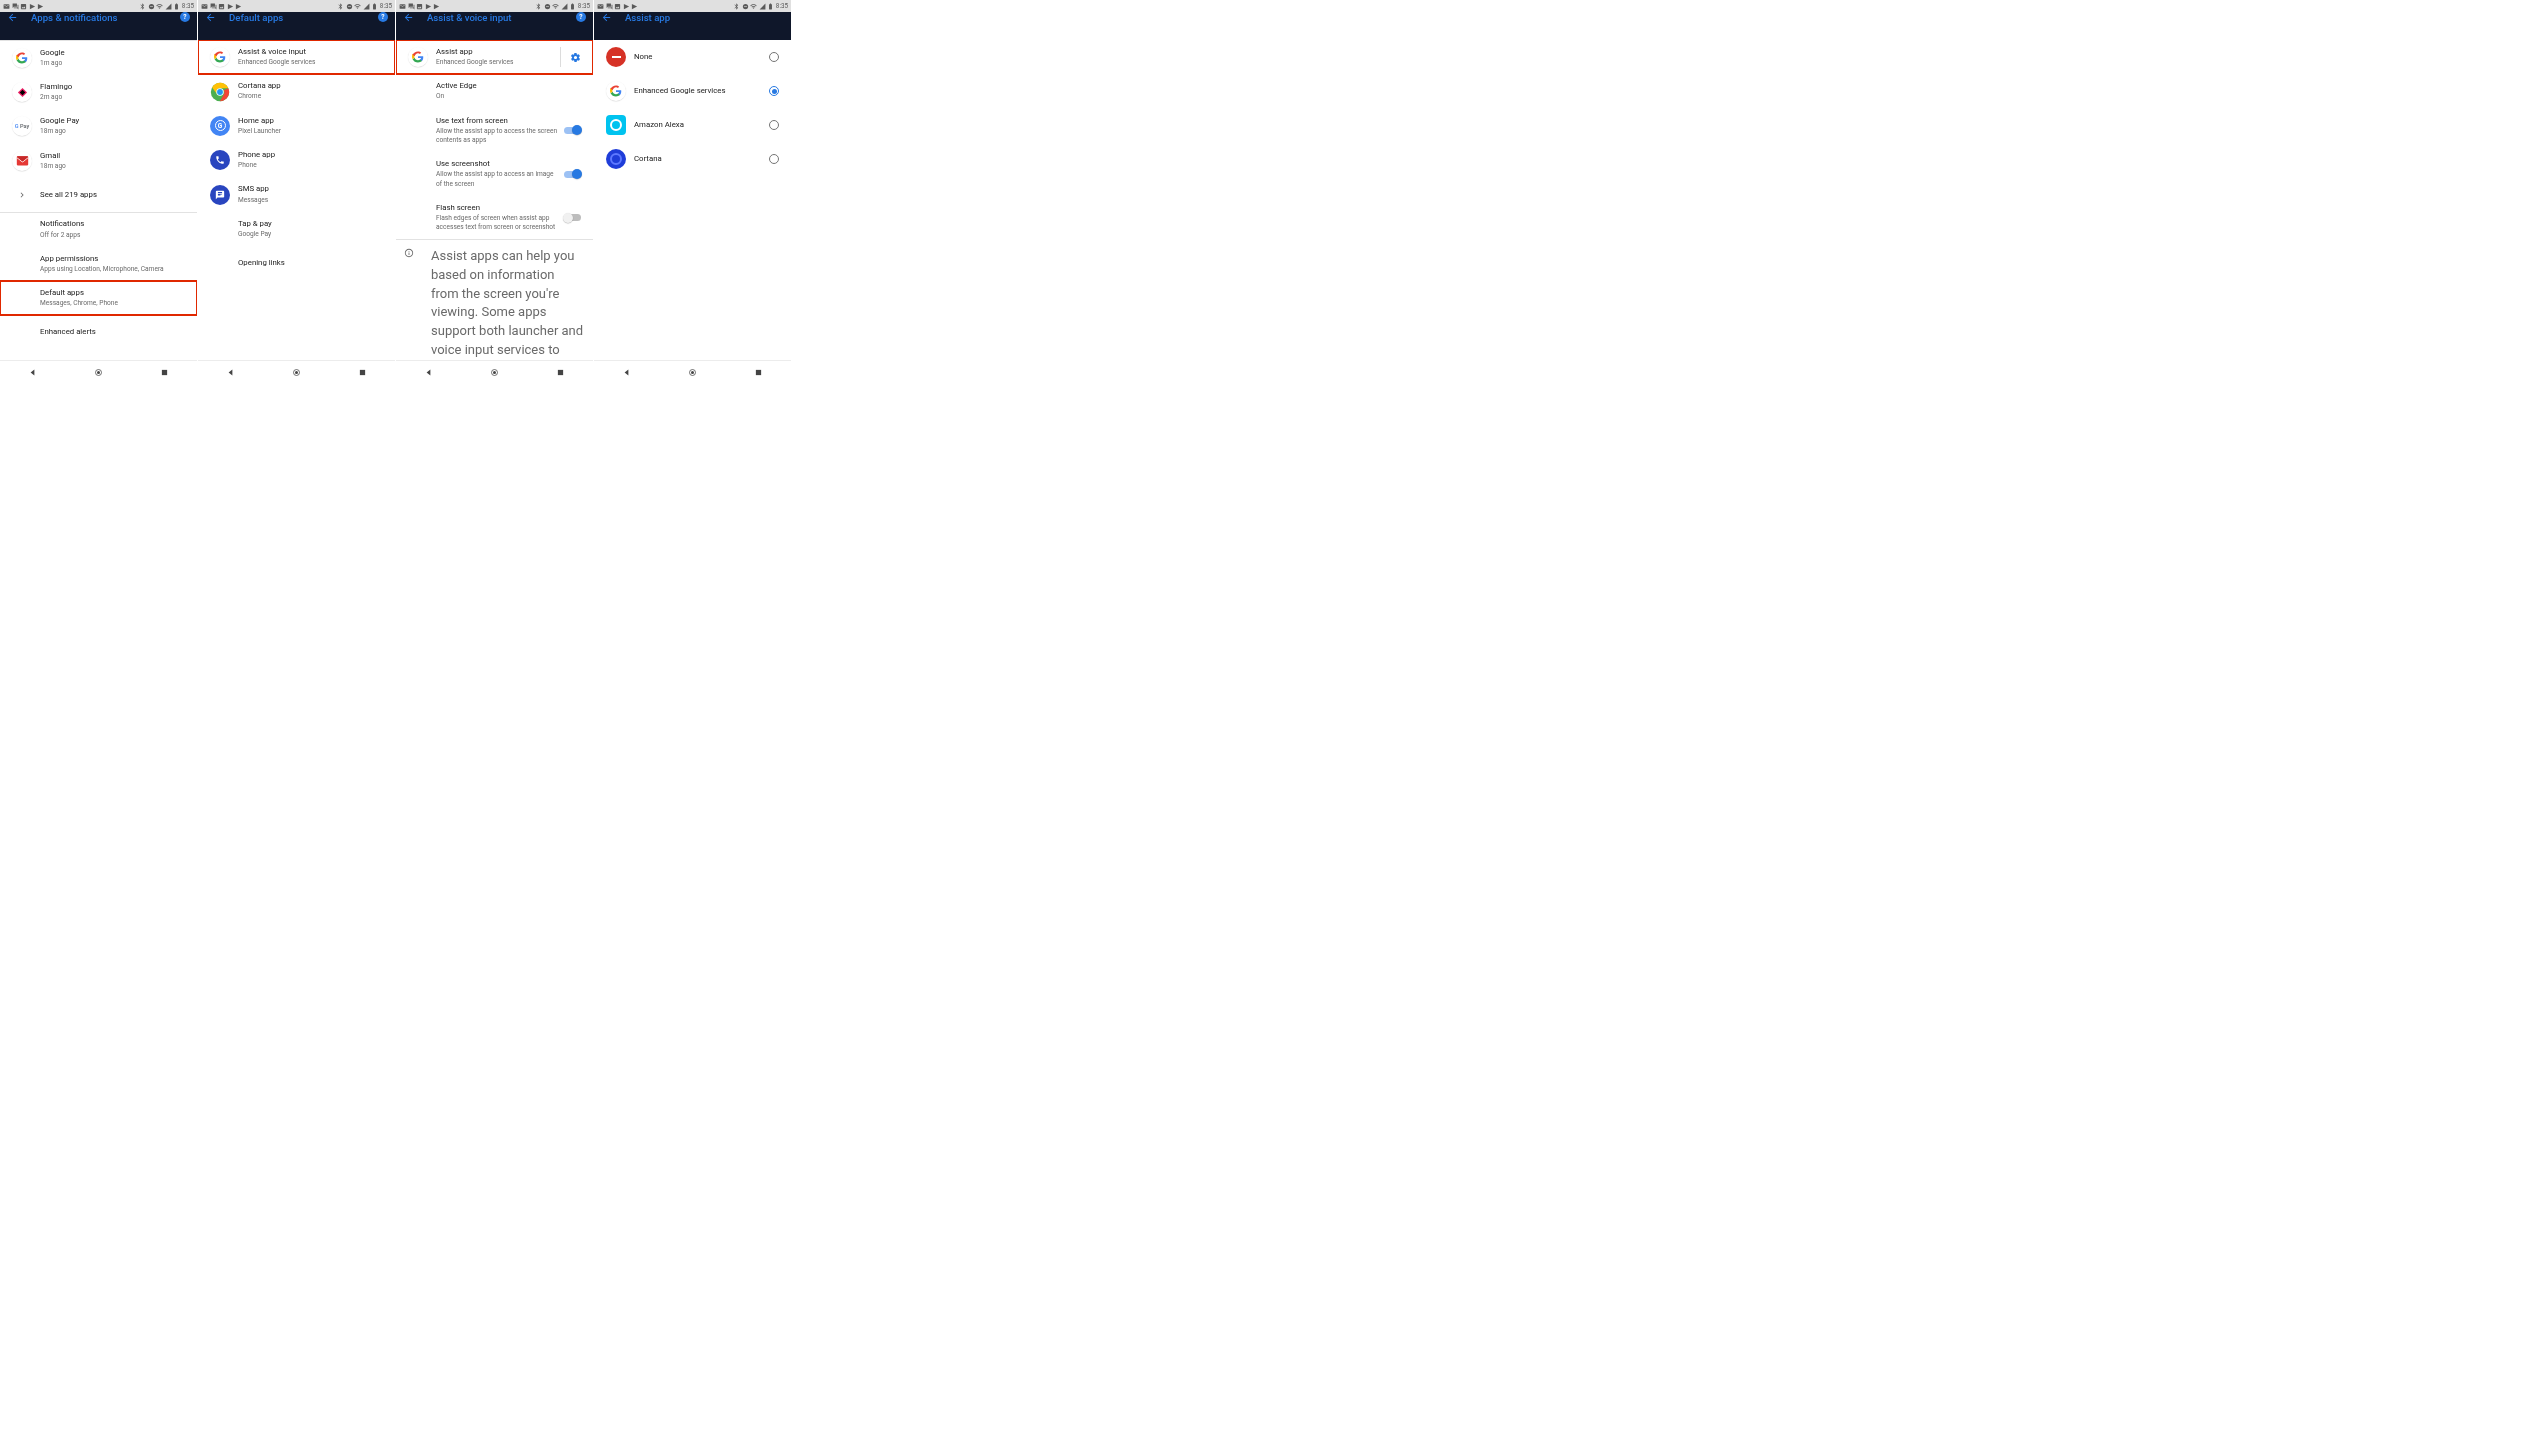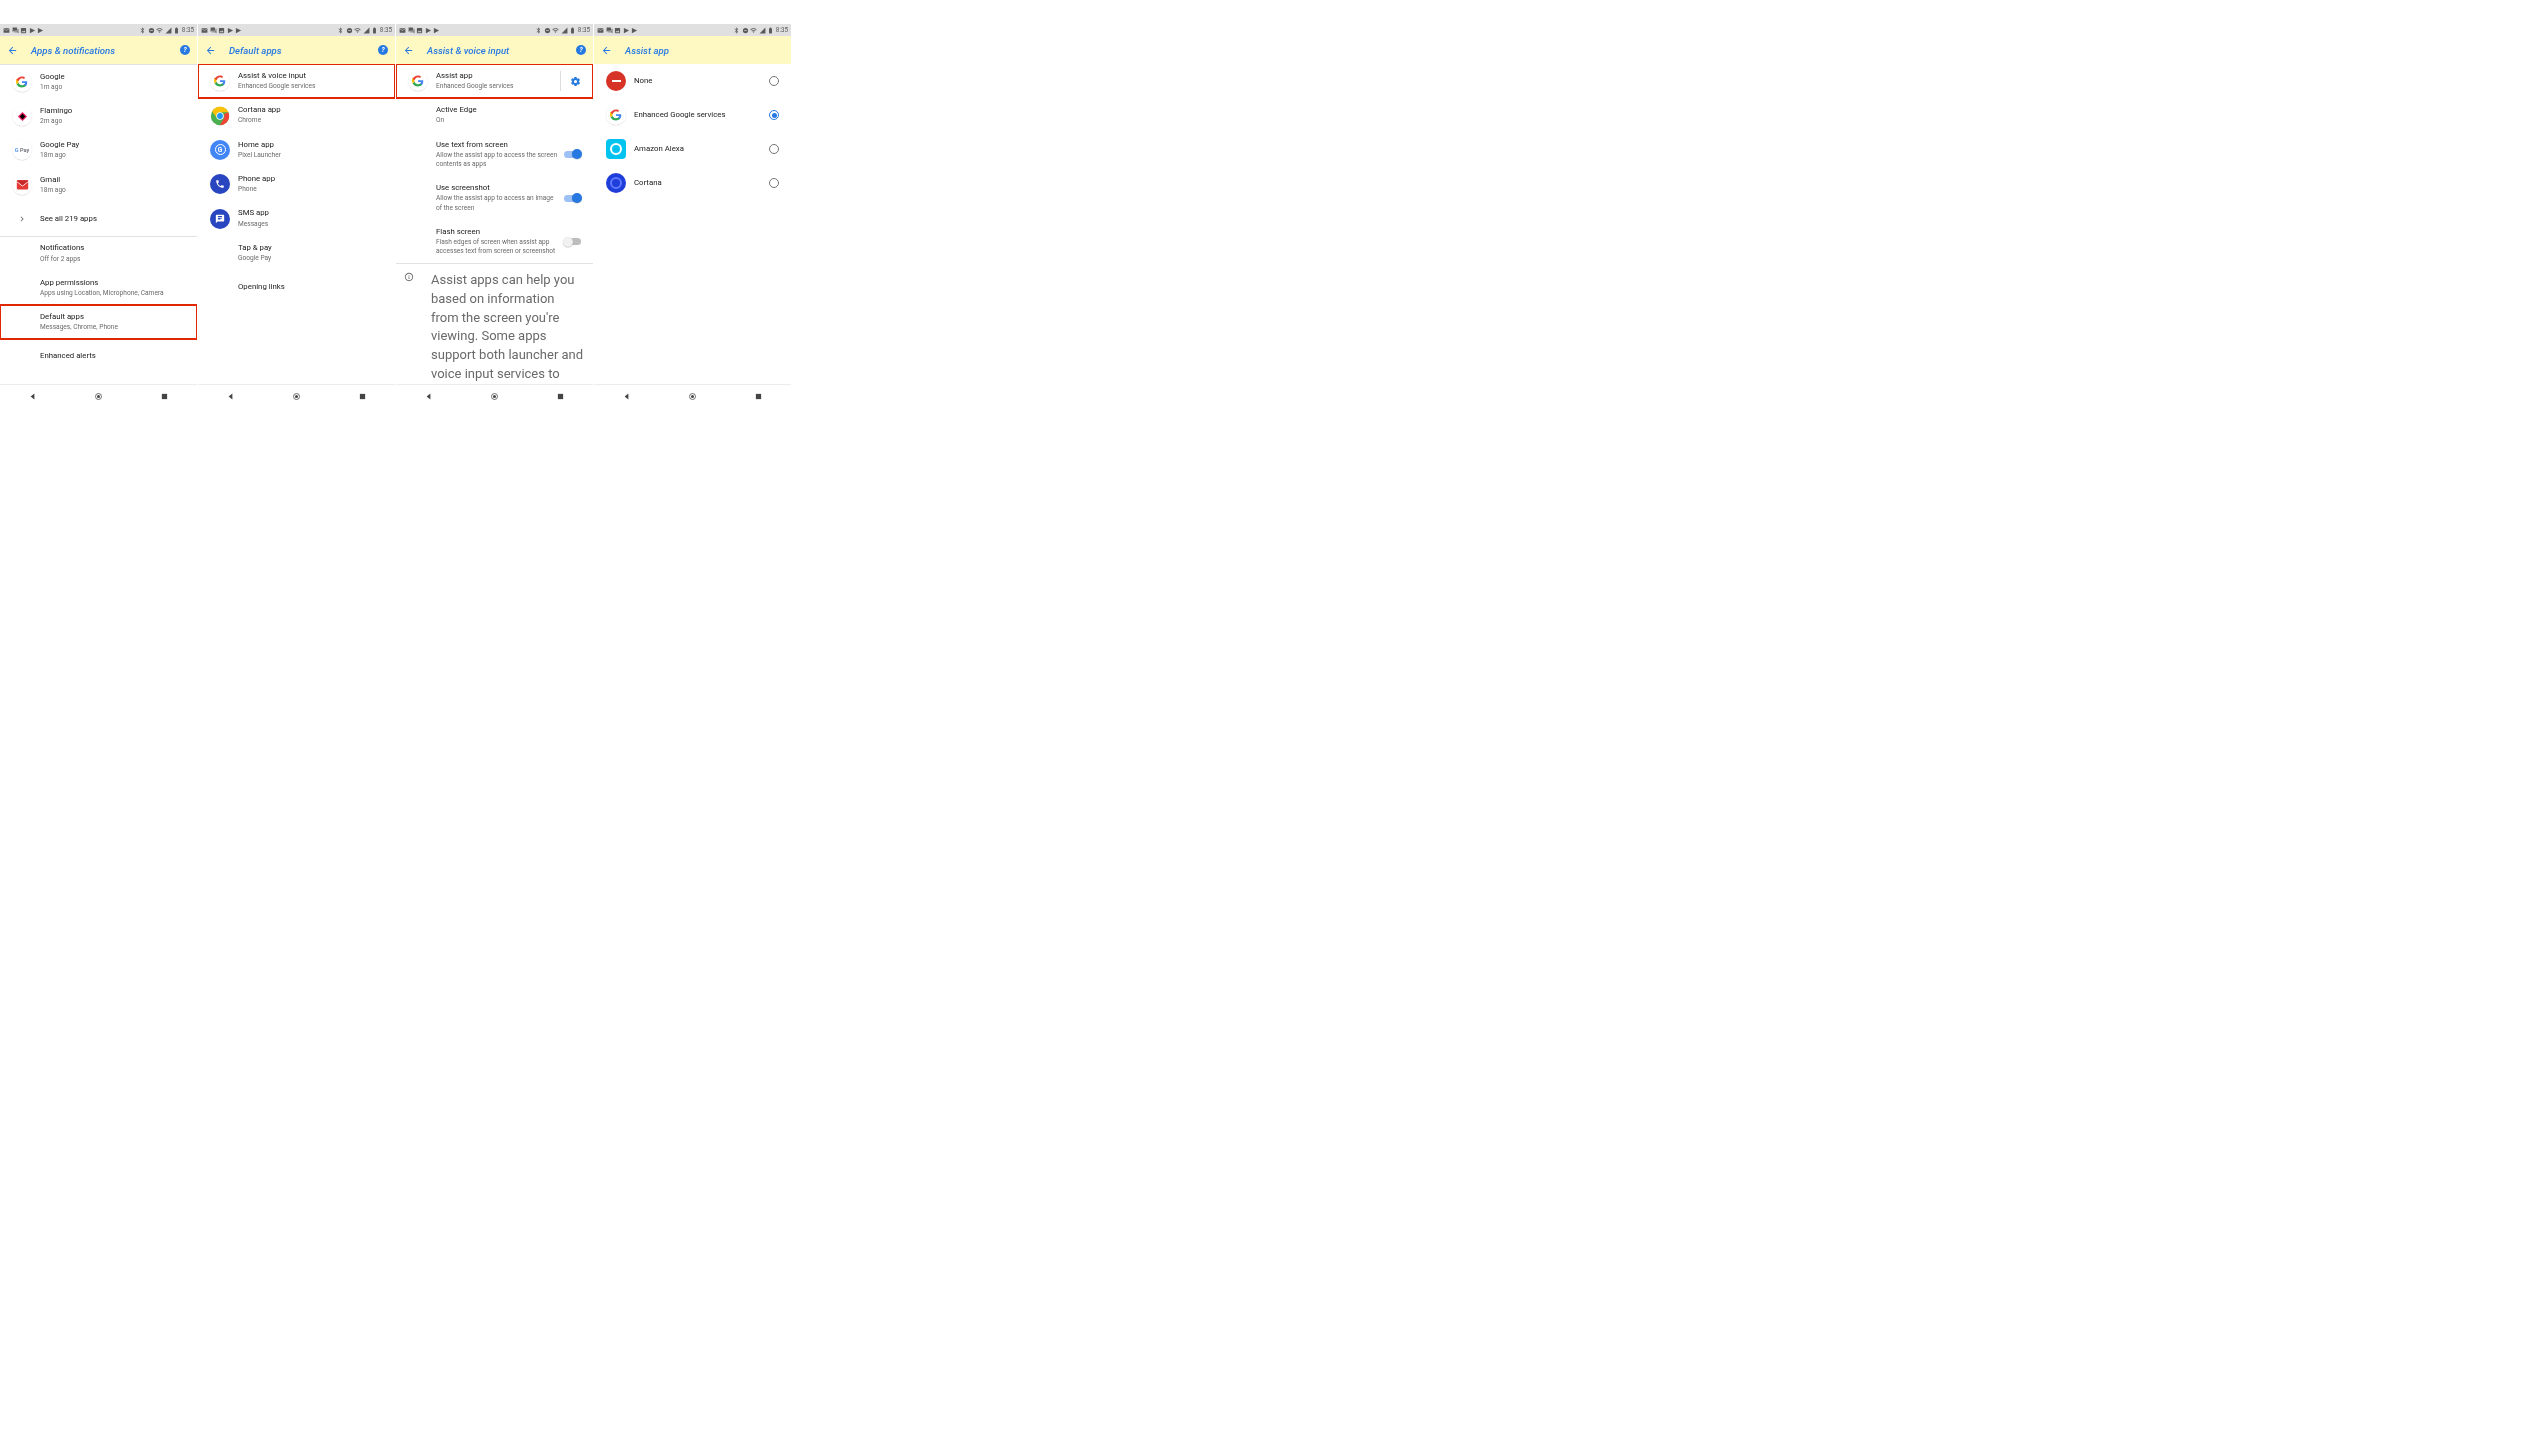--- a/index.html
+++ b/index.html
@@ -1,23 +1,23 @@
 <!DOCTYPE html>
 <html style="font-size:8px"><head>
 <meta charset="utf-8">
 <style>
 * { margin:0; padding:0; box-sizing:border-box; font-family:Roboto,Arial,sans-serif; -webkit-font-smoothing:antialiased; }
 body { background:#fff; display:flex; width:793px; }
-.phone { width:198px; height:384px; background:#fff; position:relative; overflow:hidden; border-right:0.5px solid #fff;margin-top:24px; }
+.phone { width:198px; height:384px; background:#fff; position:relative; overflow:hidden; border-right:0.5px solid #fff; }
 .statusbar { height:12px; background:#e0e0e0; display:flex; align-items:center; padding:0 3px; font-size:6px; color:#5a5a5a; }
 .sb-left { display:flex; gap:1.5px; align-items:center; }
 .sb-left svg { width:7px; height:7px; }
 .sb-right { margin-left:auto; display:flex; gap:1.5px; align-items:center; font-size:6.3px; font-weight:400; }
 .sb-right svg { width:7px; height:7px; }
-.header { height:28px; background:#fef9c3; display:flex; align-items:center; padding:0 7px;font-style:italic; }
+.header { height:28px; background:#0f172a; display:flex; align-items:flex-start; padding:0 7px; }
 .back { color:#2779e2; display:flex; align-items:center; cursor:pointer; }
 .back svg { width:11px; height:11px; }
 .title { color:#2779e2; font-size:9.6px; font-weight:500; margin-left:13px; }
 .help { margin-left:auto; width:10px; height:10px; border-radius:50%; background:#2779e2; color:#fff; display:flex; align-items:center; justify-content:center; font-size:6.6px; font-weight:700; }
 .content { background:#fff; overflow-y:auto; height:calc(100% - 12px - 28px - 24px); }
 .divider { height:0.5px; background:#e2e2e2; }
 .row { display:flex; align-items:center; padding:7px 12px; cursor:pointer; min-height:33px; }
 .icon-slot { width:20px; height:20px; margin-right:8px; display:flex; align-items:center; justify-content:center; flex-shrink:0; }
 .icon-circle { width:20px; height:20px; border-radius:50%; display:flex; align-items:center; justify-content:center; }
 .txt { flex:1; min-width:0; }

